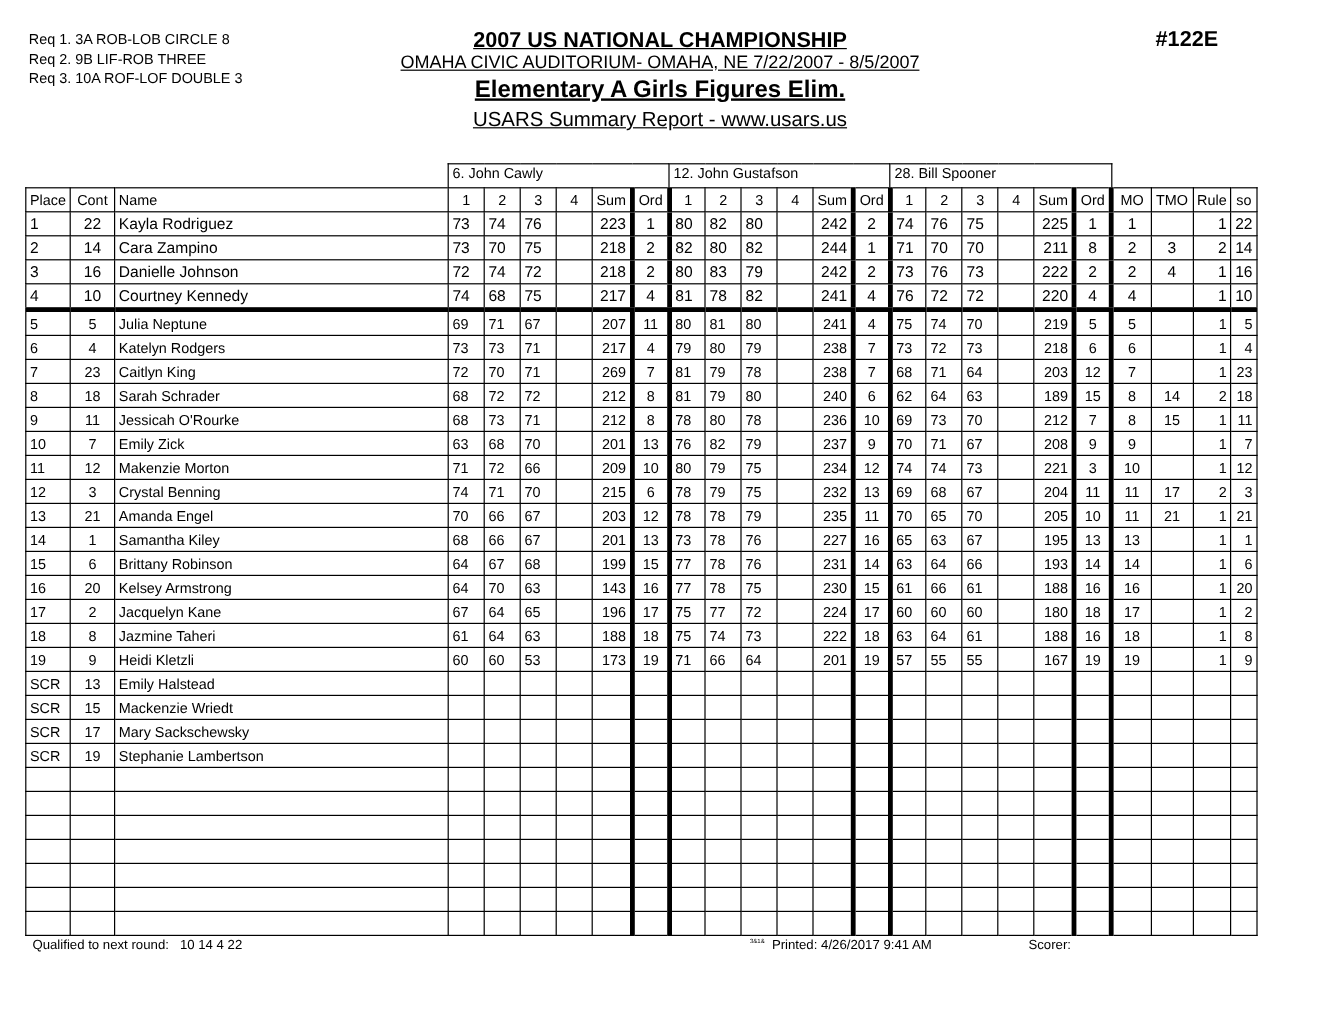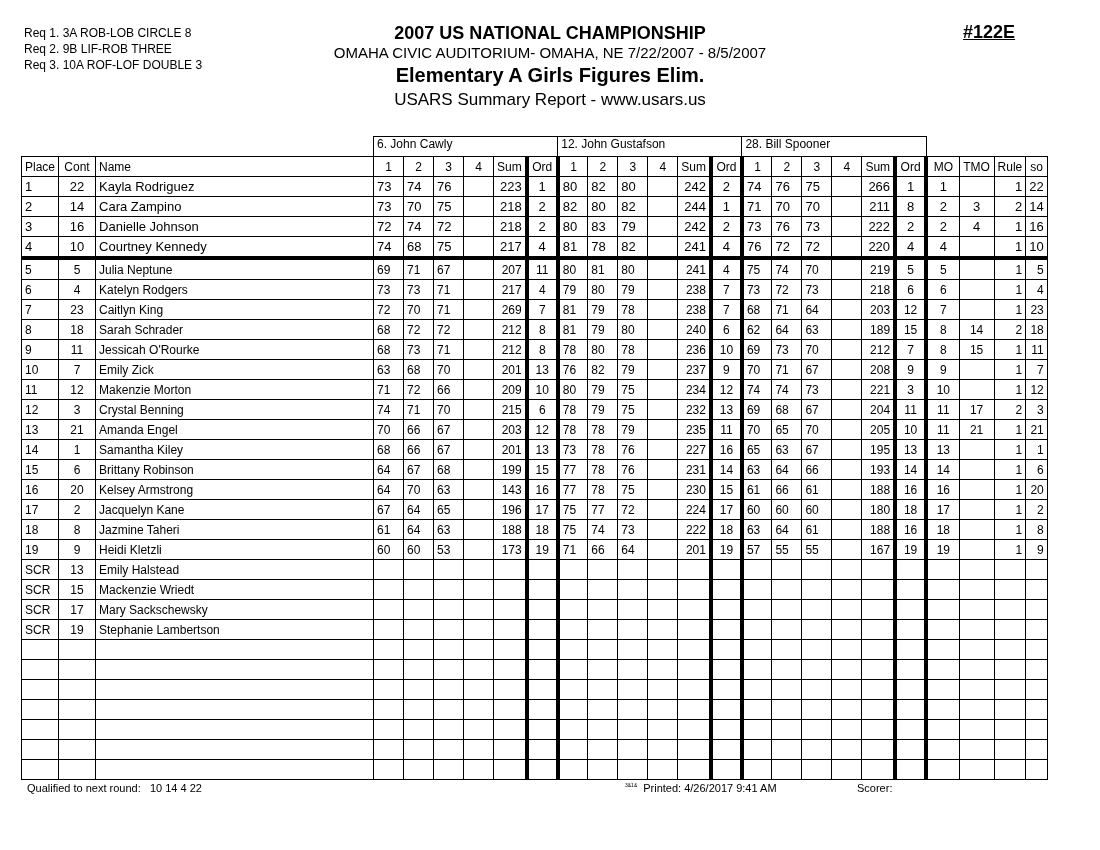--- a/index.html
+++ b/index.html
@@ -1,24 +1,24 @@
 <!DOCTYPE html>
 <html><head>
 <meta charset="utf-8">
 <style>
   html, body { margin:0; padding:0; background:#ffffff; }
   body { width:1100px; height:850px; position:relative; overflow:hidden;
          font-family:"Liberation Sans", sans-serif; color:#000; }
   .reqs { position:absolute; left:24px; top:25px; font-size:12px; line-height:16px; }
-  .title-block { position:absolute; left:300px; top:22px; width:500px; text-align:center; }
+  .title-block { position:absolute; left:300px; top:22px; width:500px; text-align:center;text-decoration:underline; }
   .t1 { font-size:18px; font-weight:bold; line-height:22px; }
   .t2 { font-size:15px; line-height:18px; }
   .t3 { font-size:20px; font-weight:bold; line-height:26px; }
   .t4 { font-size:17px; line-height:24px; }
-  .event-no { position:absolute; left:963px; top:22px; font-size:18px; font-weight:bold;text-decoration:underline; }
+  .event-no { position:absolute; left:963px; top:22px; font-size:18px; font-weight:bold; }
 
   table.grid { position:absolute; left:21px; top:136px; border-collapse:collapse;
                table-layout:fixed; font-size:12px; }
   table.grid td, table.grid th { border:1px solid #000; height:19px; padding:0 3px;
                white-space:nowrap; overflow:hidden; font-weight:normal; }
   table.grid th { height:19px; }
   .judge-hdr td { height:20px; vertical-align:top; }
   .nb { border:none !important; }
   .c { text-align:center; }
   .r { text-align:right; }
@@ -126,21 +126,21 @@
         <td class=" bl">80</td>
         <td>82</td>
         <td>80</td>
         <td></td>
         <td class="r">242</td>
         <td class="c b bl">2</td>
         <td class=" bl">74</td>
         <td>76</td>
         <td>75</td>
         <td></td>
-        <td class="r">266</td>
+        <td class="r">225</td>
         <td class="c b bl">1</td>
         <td class="c bl">1</td>
         <td class="c"></td>
         <td class="r">1</td>
         <td class="r">22</td>
       </tr>
       <tr class="q">
         <td class="b">2</td>
         <td class="c b">14</td>
         <td class="b">Cara Zampino</td>

